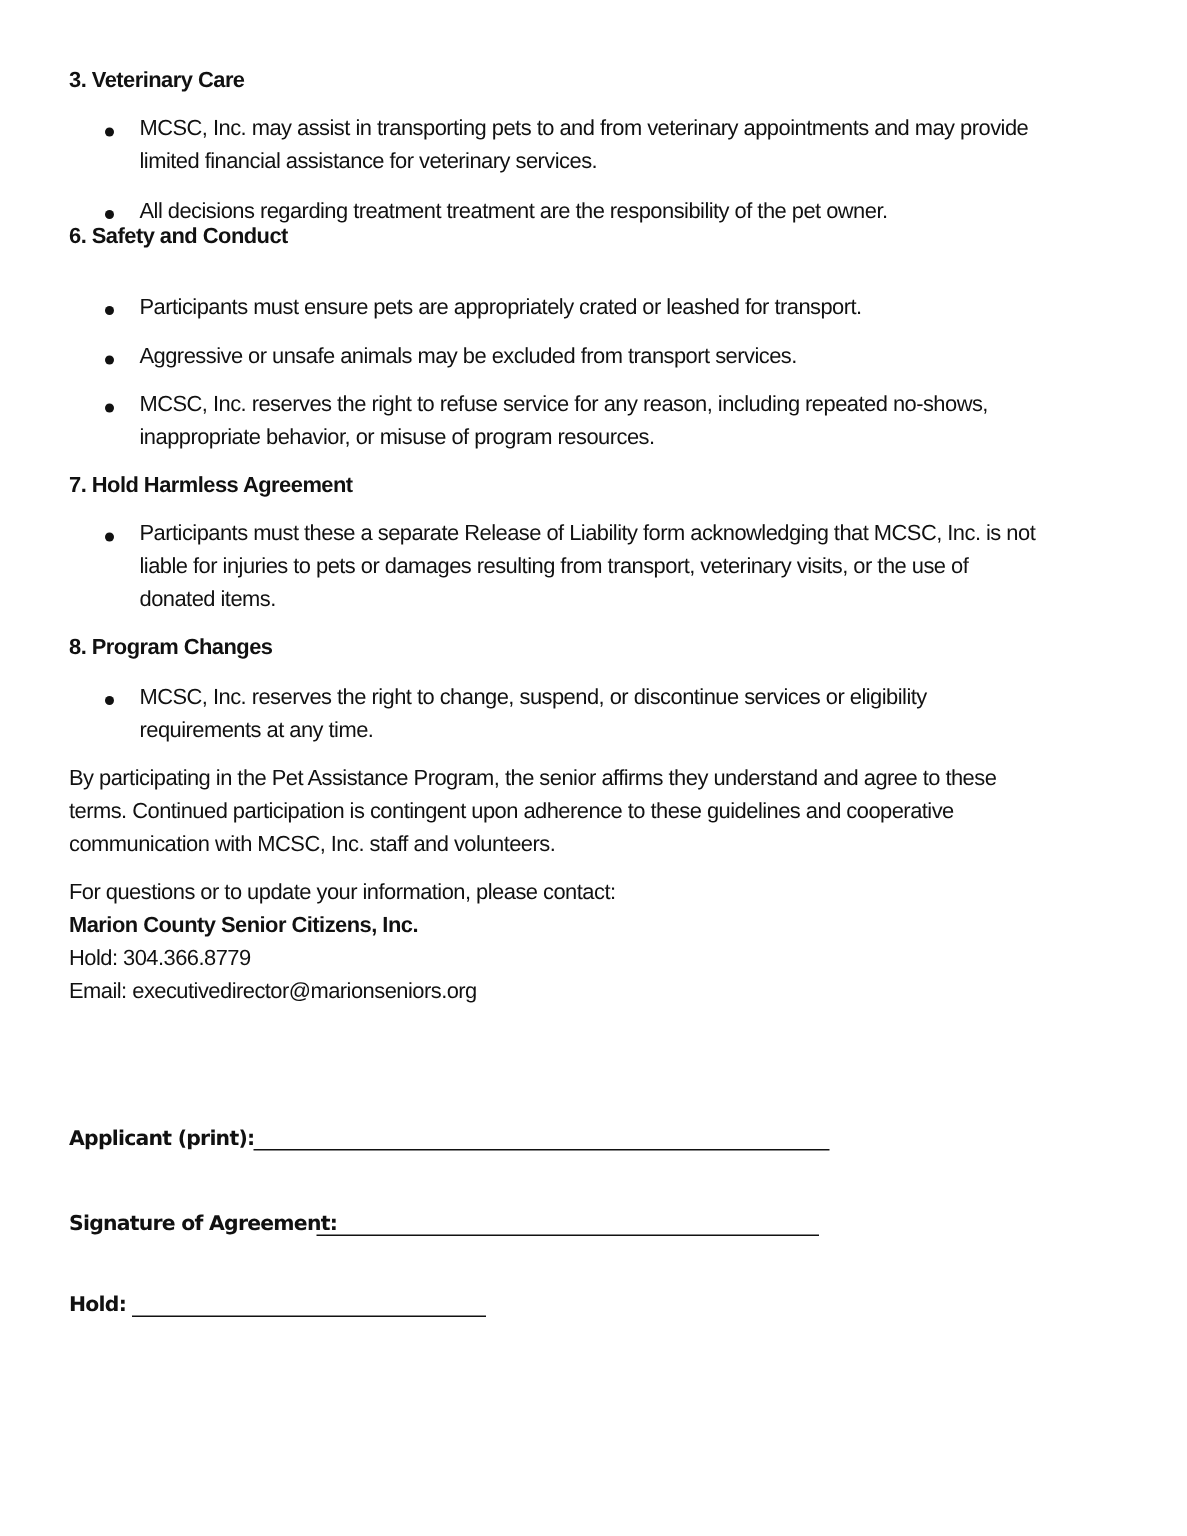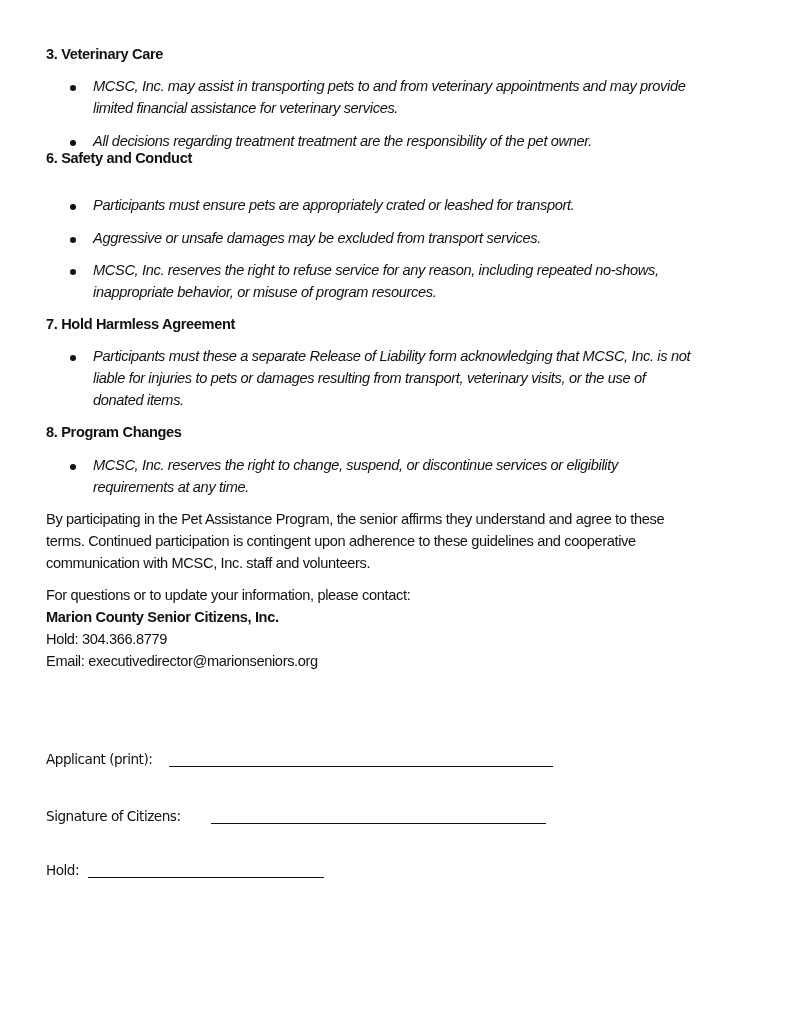--- a/index.html
+++ b/index.html
@@ -1,41 +1,41 @@
 <!DOCTYPE html>
 <html><head>
   <meta charset="utf-8">
   <style>
     html, body { margin: 0; padding: 0; background: #ffffff; }
     body { width: 791px; height: 1024px; position: relative; overflow: hidden; color: #111111; }
     .page { position: absolute; left: 46px; top: 0; width: 700px; font-family: "Liberation Sans", sans-serif; font-size: 14.6px; letter-spacing: -0.35px; }
     .line { position: absolute; white-space: nowrap; left: 0; }
     .bold { font-weight: bold; }
     .bullet-dot { position: absolute; left: 24px; width: 6px; height: 6px; border-radius: 50%; background: #111; }
-    .indent { left: 47px; font-style: italic; }
-    .sig { font-family: "DejaVu Sans", sans-serif; font-weight: normal; font-size: 13.6px; letter-spacing: -0.5px; }
+    .indent { left: 47px; }
+    .sig { font-family: "DejaVu Sans", sans-serif; font-weight: bold; font-size: 13.6px; letter-spacing: -0.5px; }
     .sig-rule { position: absolute; border-bottom: 1.2px solid #111; height: 0; }
   </style>
 </head>
 <body>
 
 <div class="page">
 
   <div class="line bold" style="top:46px">3. Veterinary Care</div>
   <div class="bullet-dot" style="top:85px"></div>
   <div class="line indent" style="top:78px">MCSC, Inc. may assist in transporting pets to and from veterinary appointments and may provide</div>
   <div class="line indent" style="top:100px">limited financial assistance for veterinary services.</div>
   <div class="bullet-dot" style="top:140px"></div>
   <div class="line indent" style="top:133px">All decisions regarding treatment treatment are the responsibility of the pet owner.</div>
 
   <div class="line bold" style="top:150px">6. Safety and Conduct</div>
   <div class="bullet-dot" style="top:204px"></div>
   <div class="line indent" style="top:197px">Participants must ensure pets are appropriately crated or leashed for transport.</div>
   <div class="bullet-dot" style="top:237px"></div>
-  <div class="line indent" style="top:230px">Aggressive or unsafe damages may be excluded from transport services.</div>
+  <div class="line indent" style="top:230px">Aggressive or unsafe animals may be excluded from transport services.</div>
   <div class="bullet-dot" style="top:269px"></div>
   <div class="line indent" style="top:262px">MCSC, Inc. reserves the right to refuse service for any reason, including repeated no-shows,</div>
   <div class="line indent" style="top:284px">inappropriate behavior, or misuse of program resources.</div>
 
   <div class="line bold" style="top:316px">7. Hold Harmless Agreement</div>
   <div class="bullet-dot" style="top:355px"></div>
   <div class="line indent" style="top:348px">Participants must these a separate Release of Liability form acknowledging that MCSC, Inc. is not</div>
   <div class="line indent" style="top:370px">liable for injuries to pets or damages resulting from transport, veterinary visits, or the use of</div>
   <div class="line indent" style="top:392px">donated items.</div>
 
@@ -49,18 +49,18 @@
   <div class="line" style="top:555px">communication with MCSC, Inc. staff and volunteers.</div>
 
   <div class="line" style="top:587px">For questions or to update your information, please contact:</div>
   <div class="line bold" style="top:609px">Marion County Senior Citizens, Inc.</div>
   <div class="line" style="top:631px">Hold: 304.366.8779</div>
   <div class="line" style="top:653px">Email: executivedirector@marionseniors.org</div>
 
   <div class="line sig" style="top:751px">Applicant (print):</div>
   <div class="sig-rule" style="left:123px; top:766px; width:384px"></div>
 
-  <div class="line sig" style="top:808px">Signature of Citizens:</div>
+  <div class="line sig" style="top:808px">Signature of Agreement:</div>
   <div class="sig-rule" style="left:165px; top:823px; width:335px"></div>
 
   <div class="line sig" style="top:862px">Hold:</div>
   <div class="sig-rule" style="left:42px; top:877px; width:236px"></div>
 </div>
 
 </body></html>

